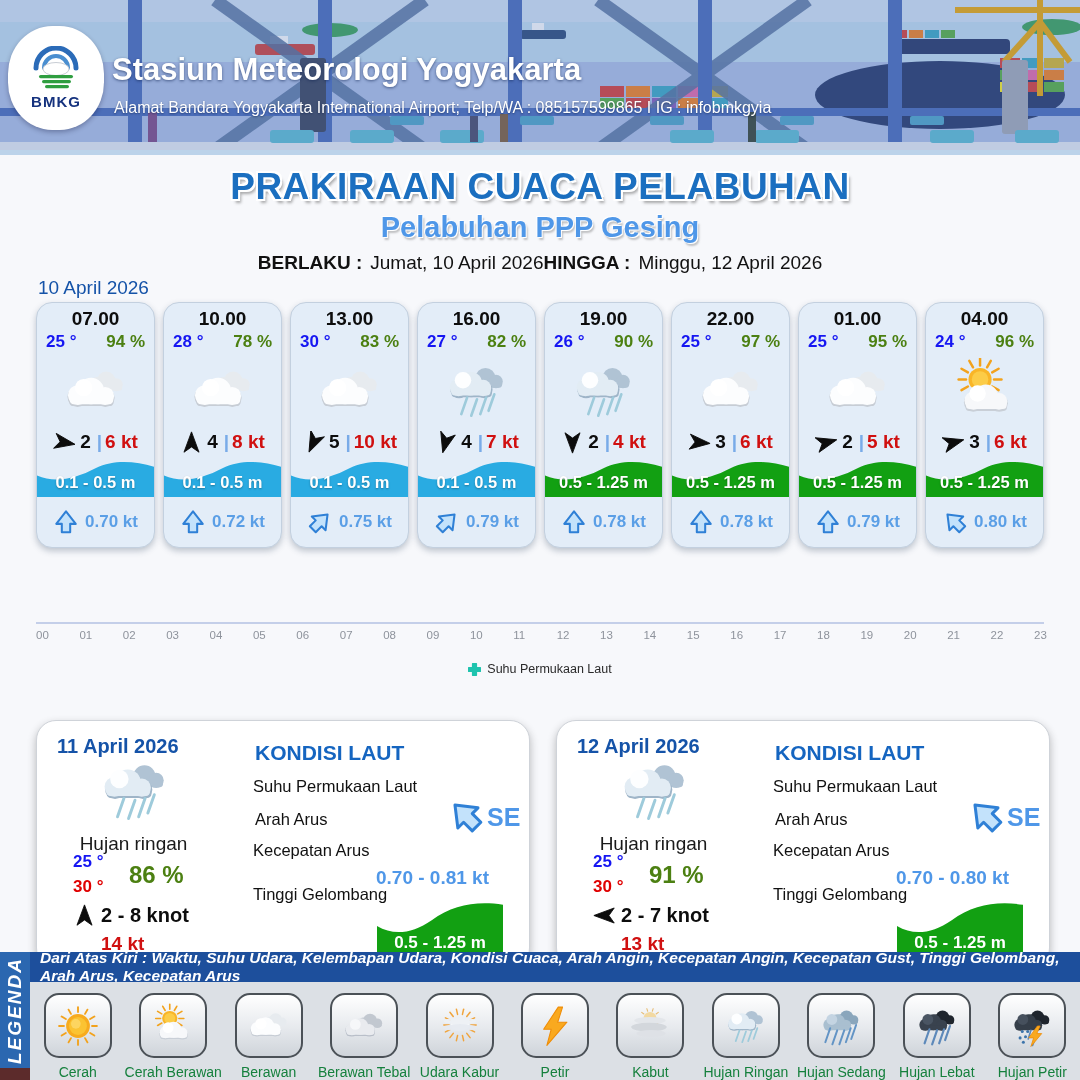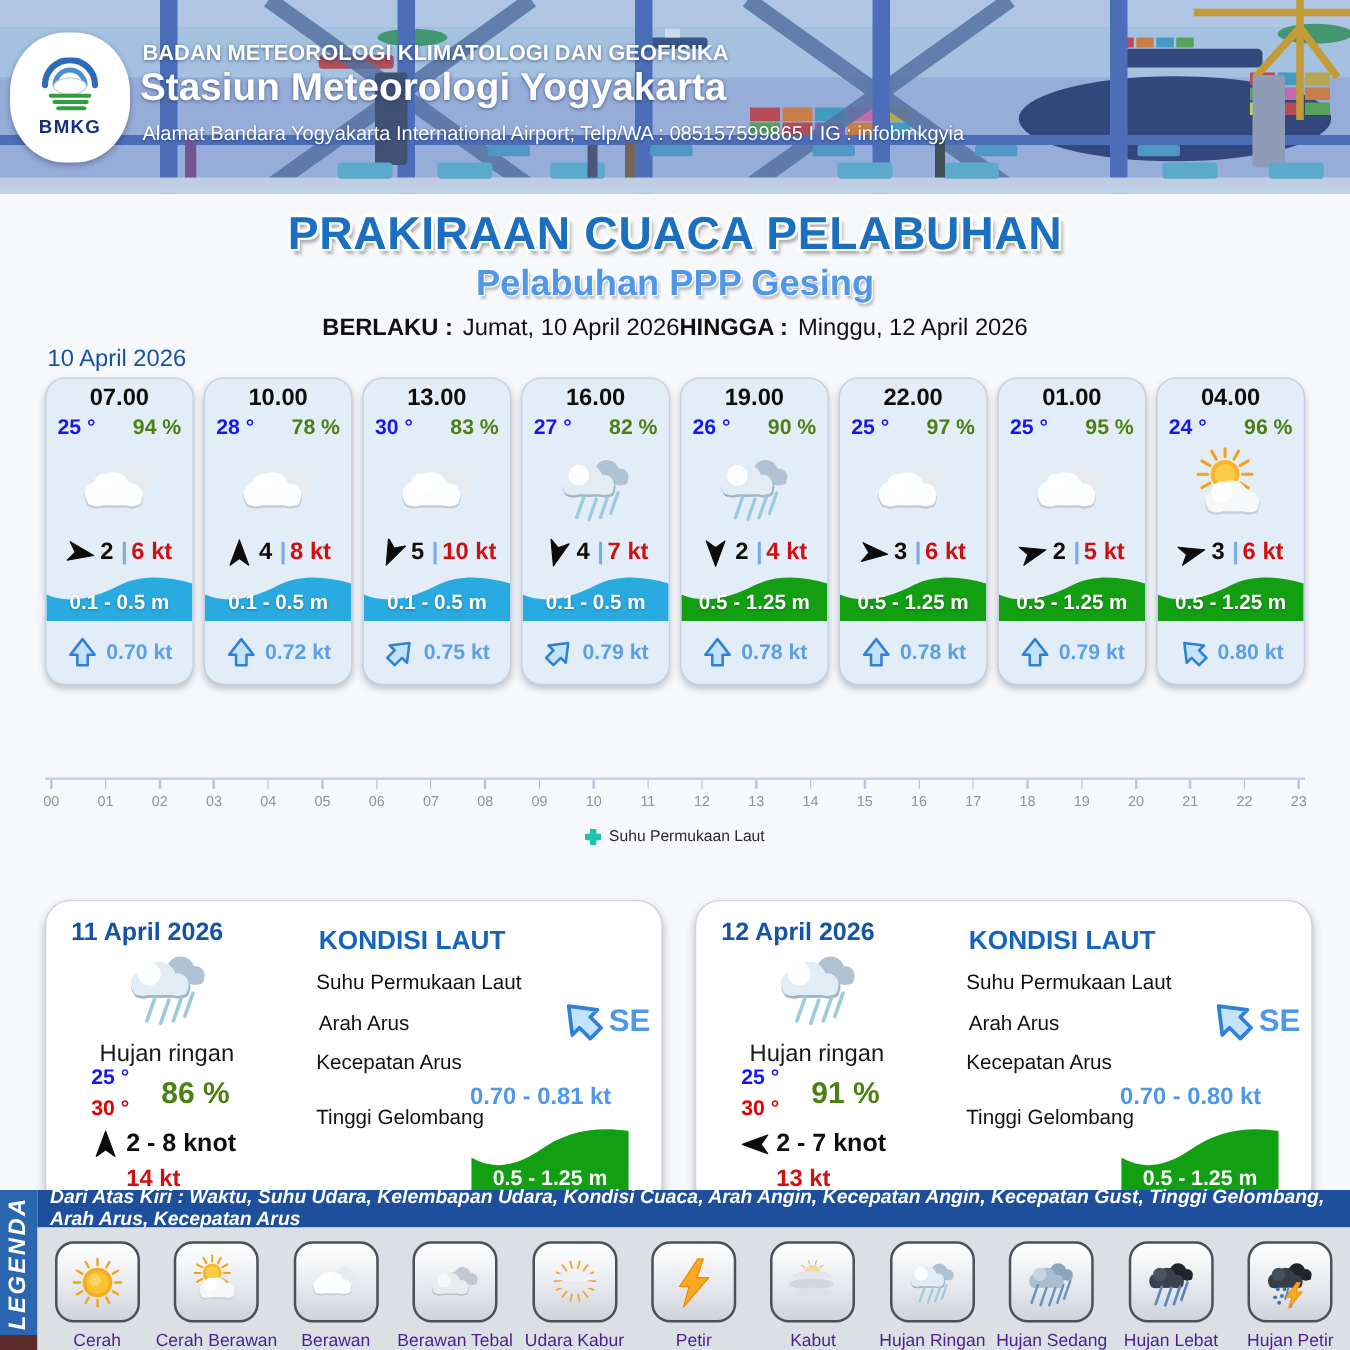--- a/index.html
+++ b/index.html
@@ -39,21 +39,21 @@
   .h-gust{color:#d01010;}
   .h-wave{flex:1;position:relative;}
   .h-wave svg{position:absolute;inset:0;width:100%;height:100%;}
   .h-wavetext{position:absolute;left:0;right:0;bottom:5px;text-align:center;color:#fff;font-size:16.5px;font-weight:700;
               text-shadow:0 1px 2px rgba(0,0,0,.3);}
   .h-current{height:50px;display:flex;align-items:center;justify-content:center;gap:6px;}
   .barrow{width:26px;height:26px;display:inline-block;}  .barrow svg{width:100%;height:100%;}
   .h-curval{color:#5b9fe6;font-size:17px;font-weight:700;}
   
   #axis{position:absolute;left:36px;right:36px;top:622px;border-top:2px solid #c4cfe9;display:flex;justify-content:space-between;}
-  .tick{display:flex;flex-direction:column;align-items:center;width:10px;}
+  .tick{display:flex;flex-direction:row;align-items:center;width:10px;}
   .tick i{width:1.5px;height:7px;background:#b9c4e4;}
   .tick b{font-weight:400;font-size:11.5px;color:#8e939c;margin-top:5px;}
   .sst-legend{position:absolute;left:0;top:662px;width:100%;display:flex;align-items:center;justify-content:center;gap:6px;
               font-size:12.5px;color:#2a2a2a;}
   .sst-marker{width:13px;height:13px;display:inline-block;}
   
   #days-row{position:absolute;left:36px;right:30px;top:720px;display:flex;gap:26px;}
   .daycard{flex:1;height:246px;position:relative;background:#fff;border:1px solid #cfd3d9;border-radius:20px;
            box-shadow:0 4px 8px rgba(30,30,30,.3);}
   .daycard>div{position:absolute;}
@@ -80,21 +80,21 @@
   .lg-vert{position:absolute;left:0;top:952px;width:30px;height:116px;background:#2b67b0;display:flex;align-items:center;justify-content:center;}
   .lg-vert span{writing-mode:vertical-rl;transform:rotate(180deg);color:#fff;font-style:italic;font-weight:800;font-size:19px;letter-spacing:2px;}
   .lg-vert-cap{position:absolute;left:0;top:1068px;width:30px;height:12px;background:#5c2b2b;}
   .lg-bar{position:absolute;left:30px;top:952px;right:0;height:30px;background:#1d4f9c;color:#fff;font-style:italic;
           font-size:15.5px;font-weight:600;display:flex;align-items:center;padding-left:10px;box-sizing:border-box;}
   .lg-items{position:absolute;left:30px;top:982px;right:0;bottom:0;background:#dce0e5;display:flex;padding-top:11px;box-sizing:border-box;}
   .litem{flex:1;display:flex;flex-direction:column;align-items:center;min-width:0;}
   .lbox{width:64px;height:62px;border:2px solid #4b5157;border-radius:15px;
         background:linear-gradient(180deg,#ffffff,#e6e9ed 55%,#cfd4da);display:flex;align-items:center;justify-content:center;}
   .lbox svg{width:54px;height:46px;}
-  .llabel{margin-top:6px;font-size:14px;color:#4c1d95;white-space:nowrap;}
+  .llabel{margin-top:6px;font-size:14px;color:#15803d;white-space:nowrap;}
 </style>
 </head>
 <body>
 
 <div id="page">
 
   <div class="header">
     <svg class="hero" viewBox="0 0 1080 155" preserveAspectRatio="none">
       <rect width="1080" height="155" fill="#a3b7de"></rect>
       <rect width="1080" height="22" fill="#c2d4ea"></rect>
@@ -192,21 +192,20 @@
         <path d="M18,22 A12,12 0 0 1 42,22" fill="none" stroke="#4a8ed0" stroke-width="4" stroke-linecap="round"></path>
         <ellipse cx="30" cy="23" rx="13" ry="6.5" fill="#fff" stroke="#c8cdd4"></ellipse>
         <g fill="#2f9e40">
             <rect x="13" y="29" width="34" height="3.2" rx="1.6"></rect>
             <rect x="16" y="34" width="29" height="3.2" rx="1.6"></rect>
             <rect x="19" y="39" width="24" height="3.2" rx="1.6"></rect>
           </g>
       </svg>
       <div class="logotext">BMKG</div>
     </div>
-    <div class="h-org">BADAN METEOROLOGI KLIMATOLOGI DAN GEOFISIKA</div>
     <div class="h-station">Stasiun Meteorologi Yogyakarta</div>
     <div class="h-address">Alamat Bandara Yogyakarta International Airport; Telp/WA : 085157599865 I IG : infobmkgyia</div>
   </div>
 
   <div class="title">PRAKIRAAN CUACA PELABUHAN</div>
   <div class="subtitle">Pelabuhan PPP Gesing</div>
   <div class="validity">
     <span><b>BERLAKU :</b><span>Jumat, 10 April 2026</span></span>
     <span><b>HINGGA :</b><span>Minggu, 12 April 2026</span></span>
   </div>

